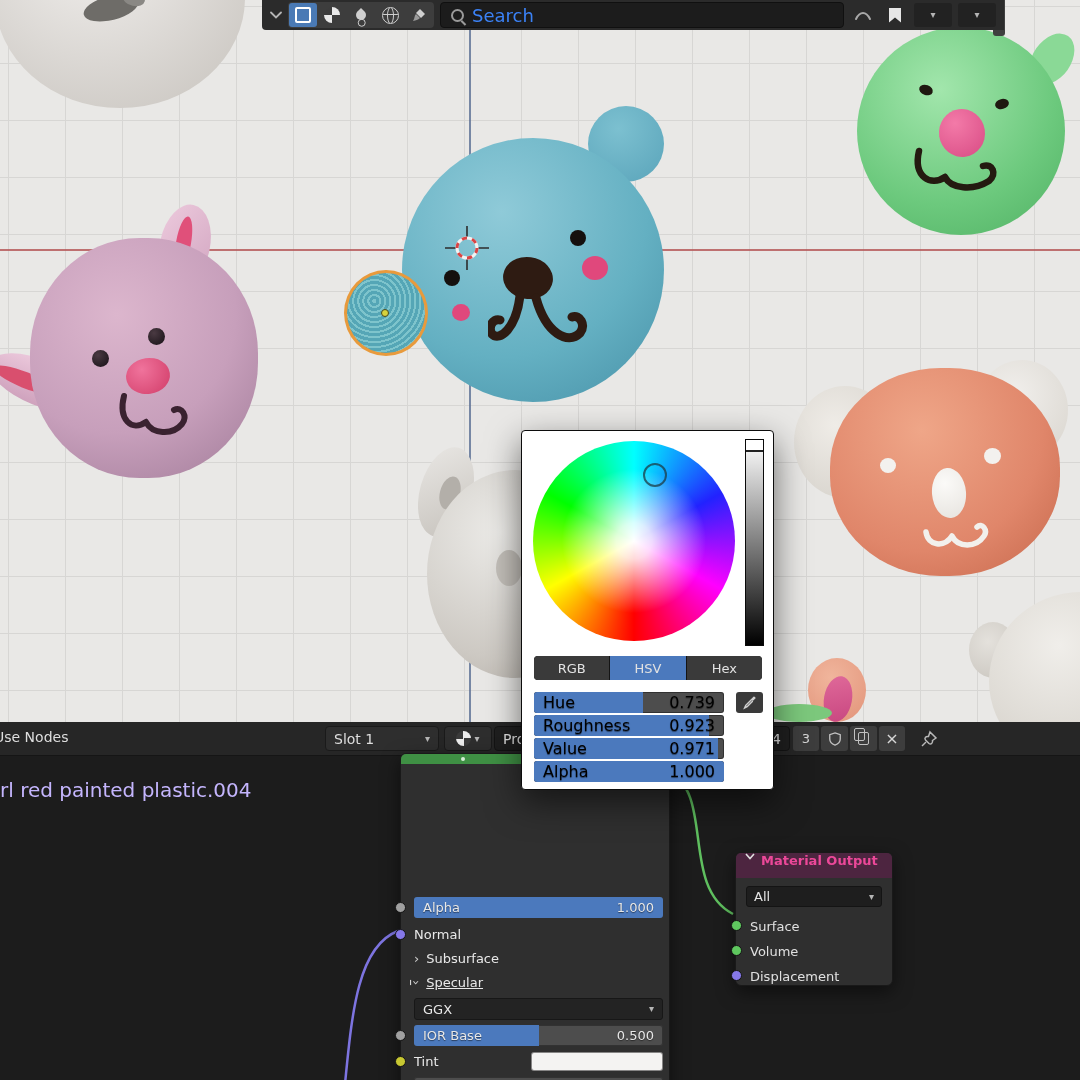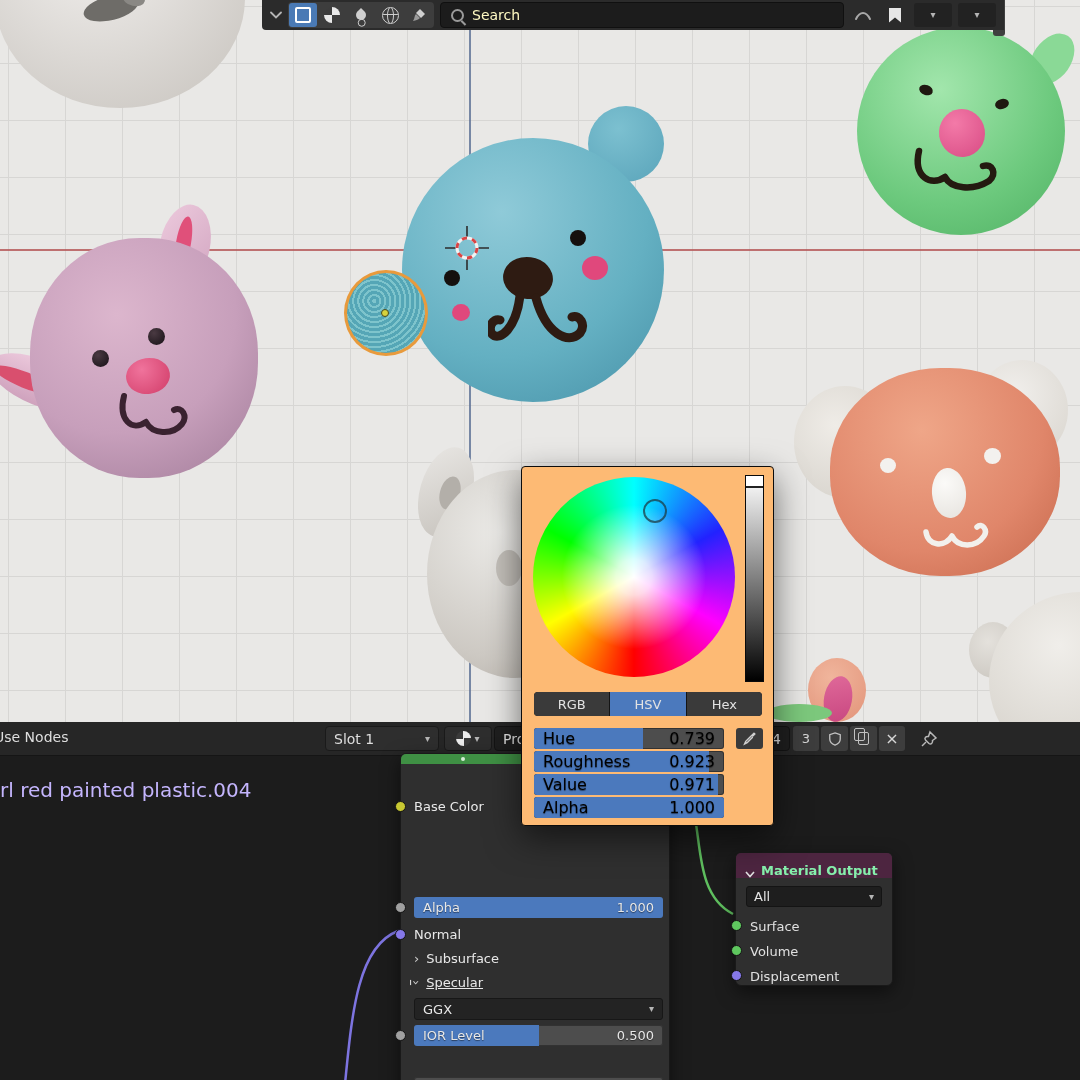--- a/index.html
+++ b/index.html
@@ -29,21 +29,21 @@
      background:conic-gradient(#e8e8e8 0 90deg,#3c3c3c 90deg 180deg,#e8e8e8 180deg 270deg,#3c3c3c 270deg);}
   .drop-icon{width:10px;height:10px;background:#cfcfcf;border-radius:0 50% 50% 50%;transform:rotate(45deg);position:relative;}
   .drop-icon::after{content:"";position:absolute;right:-5px;bottom:-4px;width:6px;height:6px;border:1.5px solid #cfcfcf;border-radius:50%;transform:rotate(-45deg);}
   .globe-icon{width:15px;height:15px;border:1.5px solid #cfcfcf;border-radius:50%;position:relative;overflow:hidden;}
   .globe-icon::before{content:"";position:absolute;left:4px;top:-1px;width:5px;height:15px;border:1.2px solid #cfcfcf;border-radius:50%;}
   .globe-icon::after{content:"";position:absolute;left:-1px;top:6px;width:17px;height:1.2px;background:#cfcfcf;}
   .search{flex:1;height:24px;background:#1c1c1c;border:1px solid #101010;border-radius:4px;
           display:flex;align-items:center;gap:8px;padding:0 10px;}
   .mag{width:9px;height:9px;border:2px solid #9a9a9a;border-radius:50%;position:relative;}
   .mag::after{content:"";position:absolute;left:9px;top:9px;width:6px;height:2px;background:#9a9a9a;transform:rotate(45deg);transform-origin:0 0;}
-  .ph{color:#fef9c3;font-size:14px;text-align:center;}
+  .ph{color:#3b82f6;font-size:18px;text-align:center;}
   .chev{color:#b5b5b5;font-size:10px;line-height:1;}
   .tb-btn{width:26px;height:24px;display:flex;align-items:center;justify-content:center;border-radius:3px;}
   .bookmark-shape{width:12px;height:15px;background:#e6e6e6;clip-path:polygon(0 0,100% 0,100% 100%,50% 66%,0 100%);}
   .dd{width:38px;height:24px;background:#222;border-radius:3px;display:flex;align-items:center;justify-content:center;}
 
   
   .cursor3d{position:absolute;left:443px;top:224px;z-index:3;}
 
   
   .nodeed{position:absolute;left:0;top:722px;width:1080px;height:358px;background:#1c1c1c;z-index:4;}
@@ -75,30 +75,30 @@
           display:flex;align-items:center;box-shadow:inset 0 0 0 1px rgba(0,0,0,.35);}
   .slider .fill{position:absolute;left:0;top:0;bottom:0;background:#4b79bd;}
   .slider .lab{position:relative;z-index:1;margin-left:9px;text-shadow:0 1px 1px rgba(0,0,0,.5);}
   .slider .val{position:relative;z-index:1;margin-left:auto;margin-right:9px;text-shadow:0 1px 1px rgba(0,0,0,.5);}
   .swatch{margin-left:auto;width:132px;height:19px;border-radius:3px;border:1px solid rgba(0,0,0,.45);box-sizing:border-box;}
   .ndd{width:100%;height:22px;background:#232323;border:1px solid #171717;border-radius:3px;display:flex;align-items:center;justify-content:space-between;padding:0 8px;box-sizing:border-box;}
   .rowchev{margin-right:7px;color:#cfcfcf;font-size:13px;display:inline-block;}
   .rowchev.down{transform:rotate(90deg);}
 
   .outnode{left:735px;top:130px;width:156px;height:132px;z-index:3;}
-  .outhead{height:25px;background:#4d2540;border-radius:5px 5px 0 0;display:flex;align-items:flex-end;gap:6px;padding:0 9px;color:#86efac;font-size:13px;font-weight:bold;}
+  .outhead{height:25px;background:#4d2540;border-radius:5px 5px 0 0;display:flex;align-items:flex-start;gap:6px;padding:0 9px;color:#ec4899;font-size:13px;font-weight:bold;}
   .outdd{position:absolute;left:10px;top:33px;width:136px;height:21px;background:#1e1e1e;border:1px solid #141414;border-radius:3px;
          display:flex;align-items:center;justify-content:space-between;padding:0 7px;box-sizing:border-box;color:#e4e4e4;font-size:13px;}
   .outrow{position:absolute;left:14px;width:130px;height:22px;display:flex;align-items:center;color:#e0e0e0;font-size:13px;}
 
   .wires{position:absolute;left:0;top:0;width:1080px;height:358px;pointer-events:none;z-index:2;}
 
   
-  .picker{position:absolute;left:521px;top:430px;width:251px;height:358px;background:#fdba74;border:1px solid #0c0c0c;
-          border-radius:4px;box-shadow:0 12px 34px rgba(0,0,0,.55);z-index:10;margin-top:36px;}
+  .picker{position:absolute;left:521px;top:430px;width:251px;height:358px;background:#ffffff;border:1px solid #0c0c0c;
+          border-radius:4px;box-shadow:0 12px 34px rgba(0,0,0,.55);z-index:10;}
   .wheel{position:absolute;left:11px;top:10px;width:202px;height:200px;border-radius:50%;
      background:radial-gradient(circle closest-side,#fff 0%,rgba(255,255,255,.85) 18%,rgba(255,255,255,0) 72%),
        conic-gradient(from 0deg,#00ffff,#2222ff 17%,#ff00ff 33%,#ff0000 50%,#ffff00 67%,#00ff00 83%,#00ffff);}
   .wheel-cursor{position:absolute;left:121px;top:32px;width:24px;height:24px;border:2px solid rgba(30,60,70,.75);border-radius:50%;box-sizing:border-box;}
   .vbar{position:absolute;left:223px;top:8px;width:19px;height:207px;border:1px solid #0a0a0a;
         background:linear-gradient(to bottom,#fff,#000);box-sizing:border-box;}
   .vbar .handle{position:absolute;left:0;top:0;width:100%;height:12px;background:#fff;border-bottom:2px solid #222;box-sizing:border-box;}
   .tabs{position:absolute;left:12px;top:225px;width:228px;height:24px;display:flex;gap:1px;background:#141414;border-radius:4px;overflow:hidden;}
   .tab{flex:1;display:flex;align-items:center;justify-content:center;background:#3a3a3a;color:#e2e2e2;font-size:13px;}
   .tab.active{background:#4b79bd;}
@@ -283,25 +283,20 @@
     <svg class="wires">
       <path d="M 668,50 C 715,70 680,165 733,192" stroke="#5fbf5f" stroke-width="2.5" fill="none"></path>
       <path d="M 345,362 C 352,290 358,224 398,209" stroke="#7d74e0" stroke-width="2.5" fill="none"></path>
     </svg>
 
     <div class="node bsdf">
       <div class="greenbar">
           <span class="dot"></span>
         </div>
 
-      <div class="nrow" style="top:42px;">
-        <span class="sock s-yellow"></span>
-        <span>Base Color</span>
-        <span class="swatch" style="background:#70d9f1;"></span>
-      </div>
 
 
 
 
       <div class="nrow" style="top:143px;">
         <span class="sock s-gray"></span>
         <div class="slider">
           <div class="fill" style="width: 100%;"></div>
           <span class="lab">Alpha</span>
           <span class="val">1.000</span>
@@ -327,25 +322,30 @@
         <div class="ndd">
           <span>GGX</span>
           <span class="chev">▾</span>
         </div>
       </div>
 
       <div class="nrow" style="top:271px;">
         <span class="sock s-gray"></span>
         <div class="slider">
           <div class="fill" style="width: 50%;"></div>
-          <span class="lab">IOR Level</span>
+          <span class="lab">IOR Base</span>
           <span class="val">0.500</span>
         </div>
       </div>
 
+      <div class="nrow" style="top:297px;">
+        <span class="sock s-yellow"></span>
+        <span>Tint</span>
+        <span class="swatch" style="background:#f4f3f2;"></span>
+      </div>
 
       <div class="nrow" style="top:323px;">
         <div class="slider"></div>
       </div>
     </div>
 
     <div class="node outnode">
       <div class="outhead">
         <svg width="10" height="7" viewBox="0 0 10 7">
           <path d="M1,1 L5,5.5 L9,1" stroke="#e0e0e0" stroke-width="1.6" fill="none"></path>

